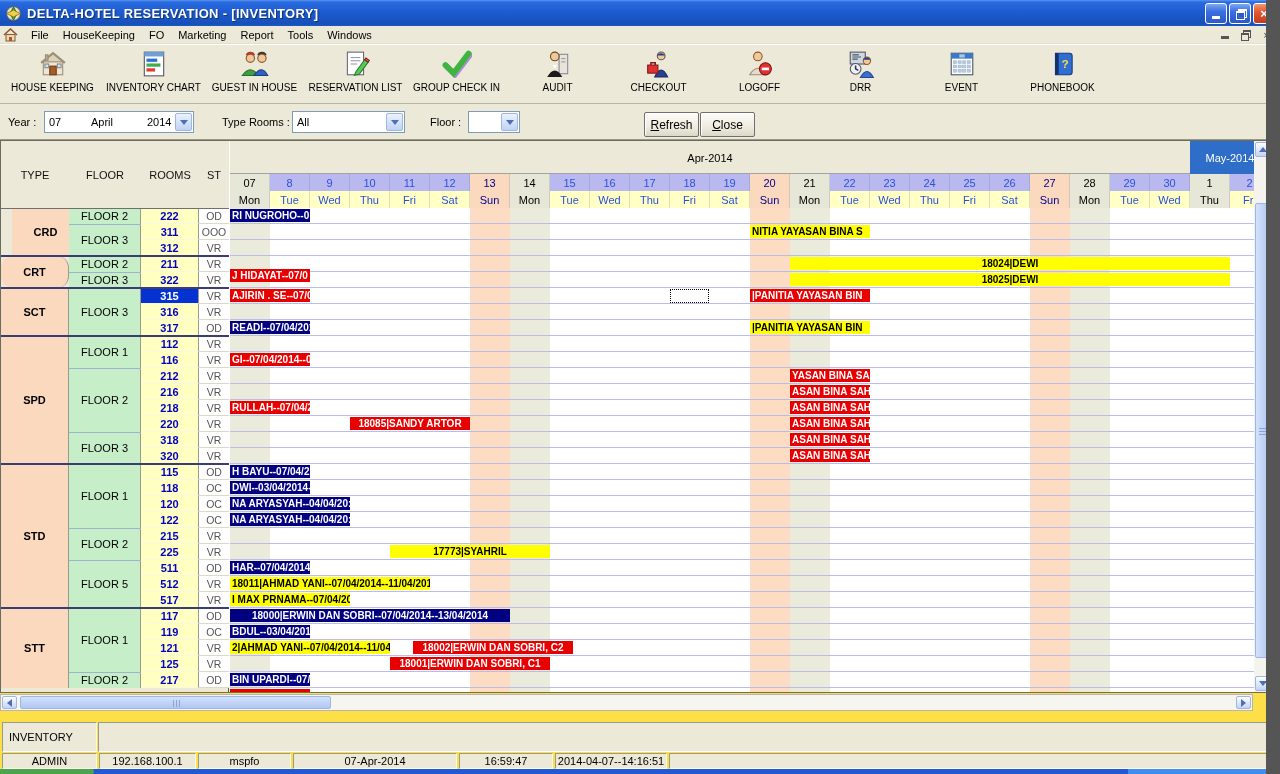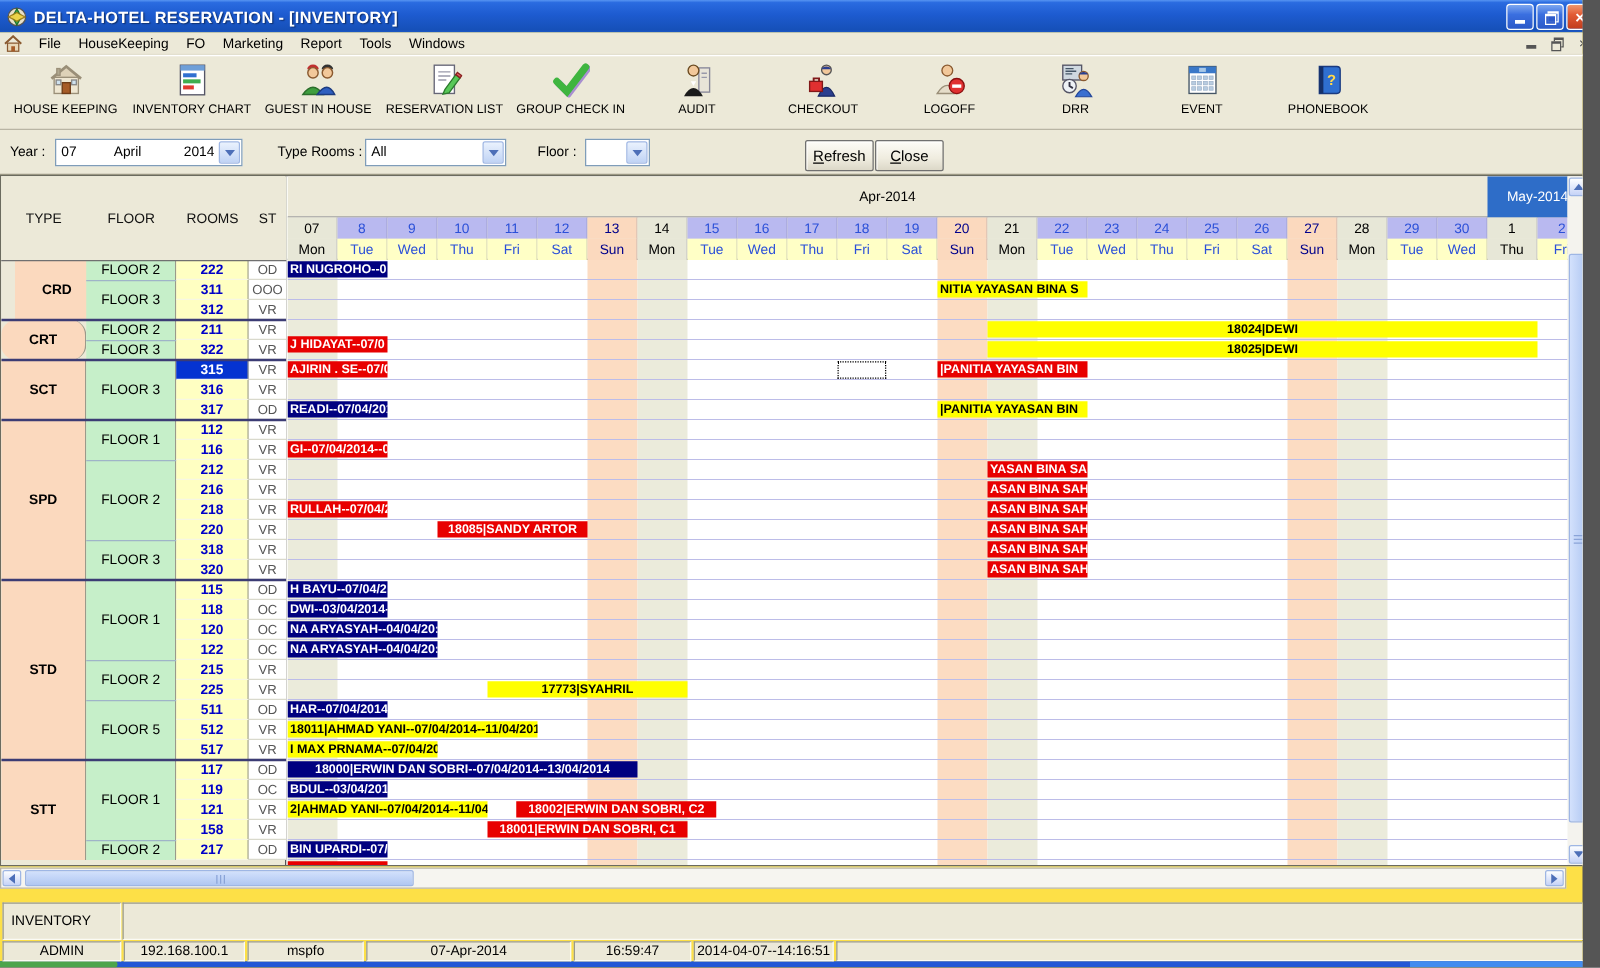--- a/index.html
+++ b/index.html
@@ -447,21 +447,21 @@
           <div class="st-cell" style="top: 384px;">VR</div>
           <div class="group-line" style="top: 255px;"></div>
           <div class="type-cell" style="top: 400px; height: 80px;">STT</div>
           <div class="floor-cell" style="top: 400px; height: 64px;">FLOOR 1</div>
           <div class="room-cell" style="top: 400px;">117</div>
           <div class="st-cell" style="top: 400px;">OD</div>
           <div class="room-cell" style="top: 416px;">119</div>
           <div class="st-cell" style="top: 416px;">OC</div>
           <div class="room-cell" style="top: 432px;">121</div>
           <div class="st-cell" style="top: 432px;">VR</div>
-          <div class="room-cell" style="top: 448px;">158</div>
+          <div class="room-cell" style="top: 448px;">125</div>
           <div class="st-cell" style="top: 448px;">VR</div>
           <div class="floor-cell" style="top: 464px; height: 16px;">FLOOR 2</div>
           <div class="floor-line" style="top: 464px;"></div>
           <div class="room-cell" style="top: 464px;">217</div>
           <div class="st-cell" style="top: 464px;">OD</div>
           <div class="group-line" style="top: 399px;"></div>
         </div>
       <div id="lp-divider"></div>
     </div>
     <div id="dateview">

